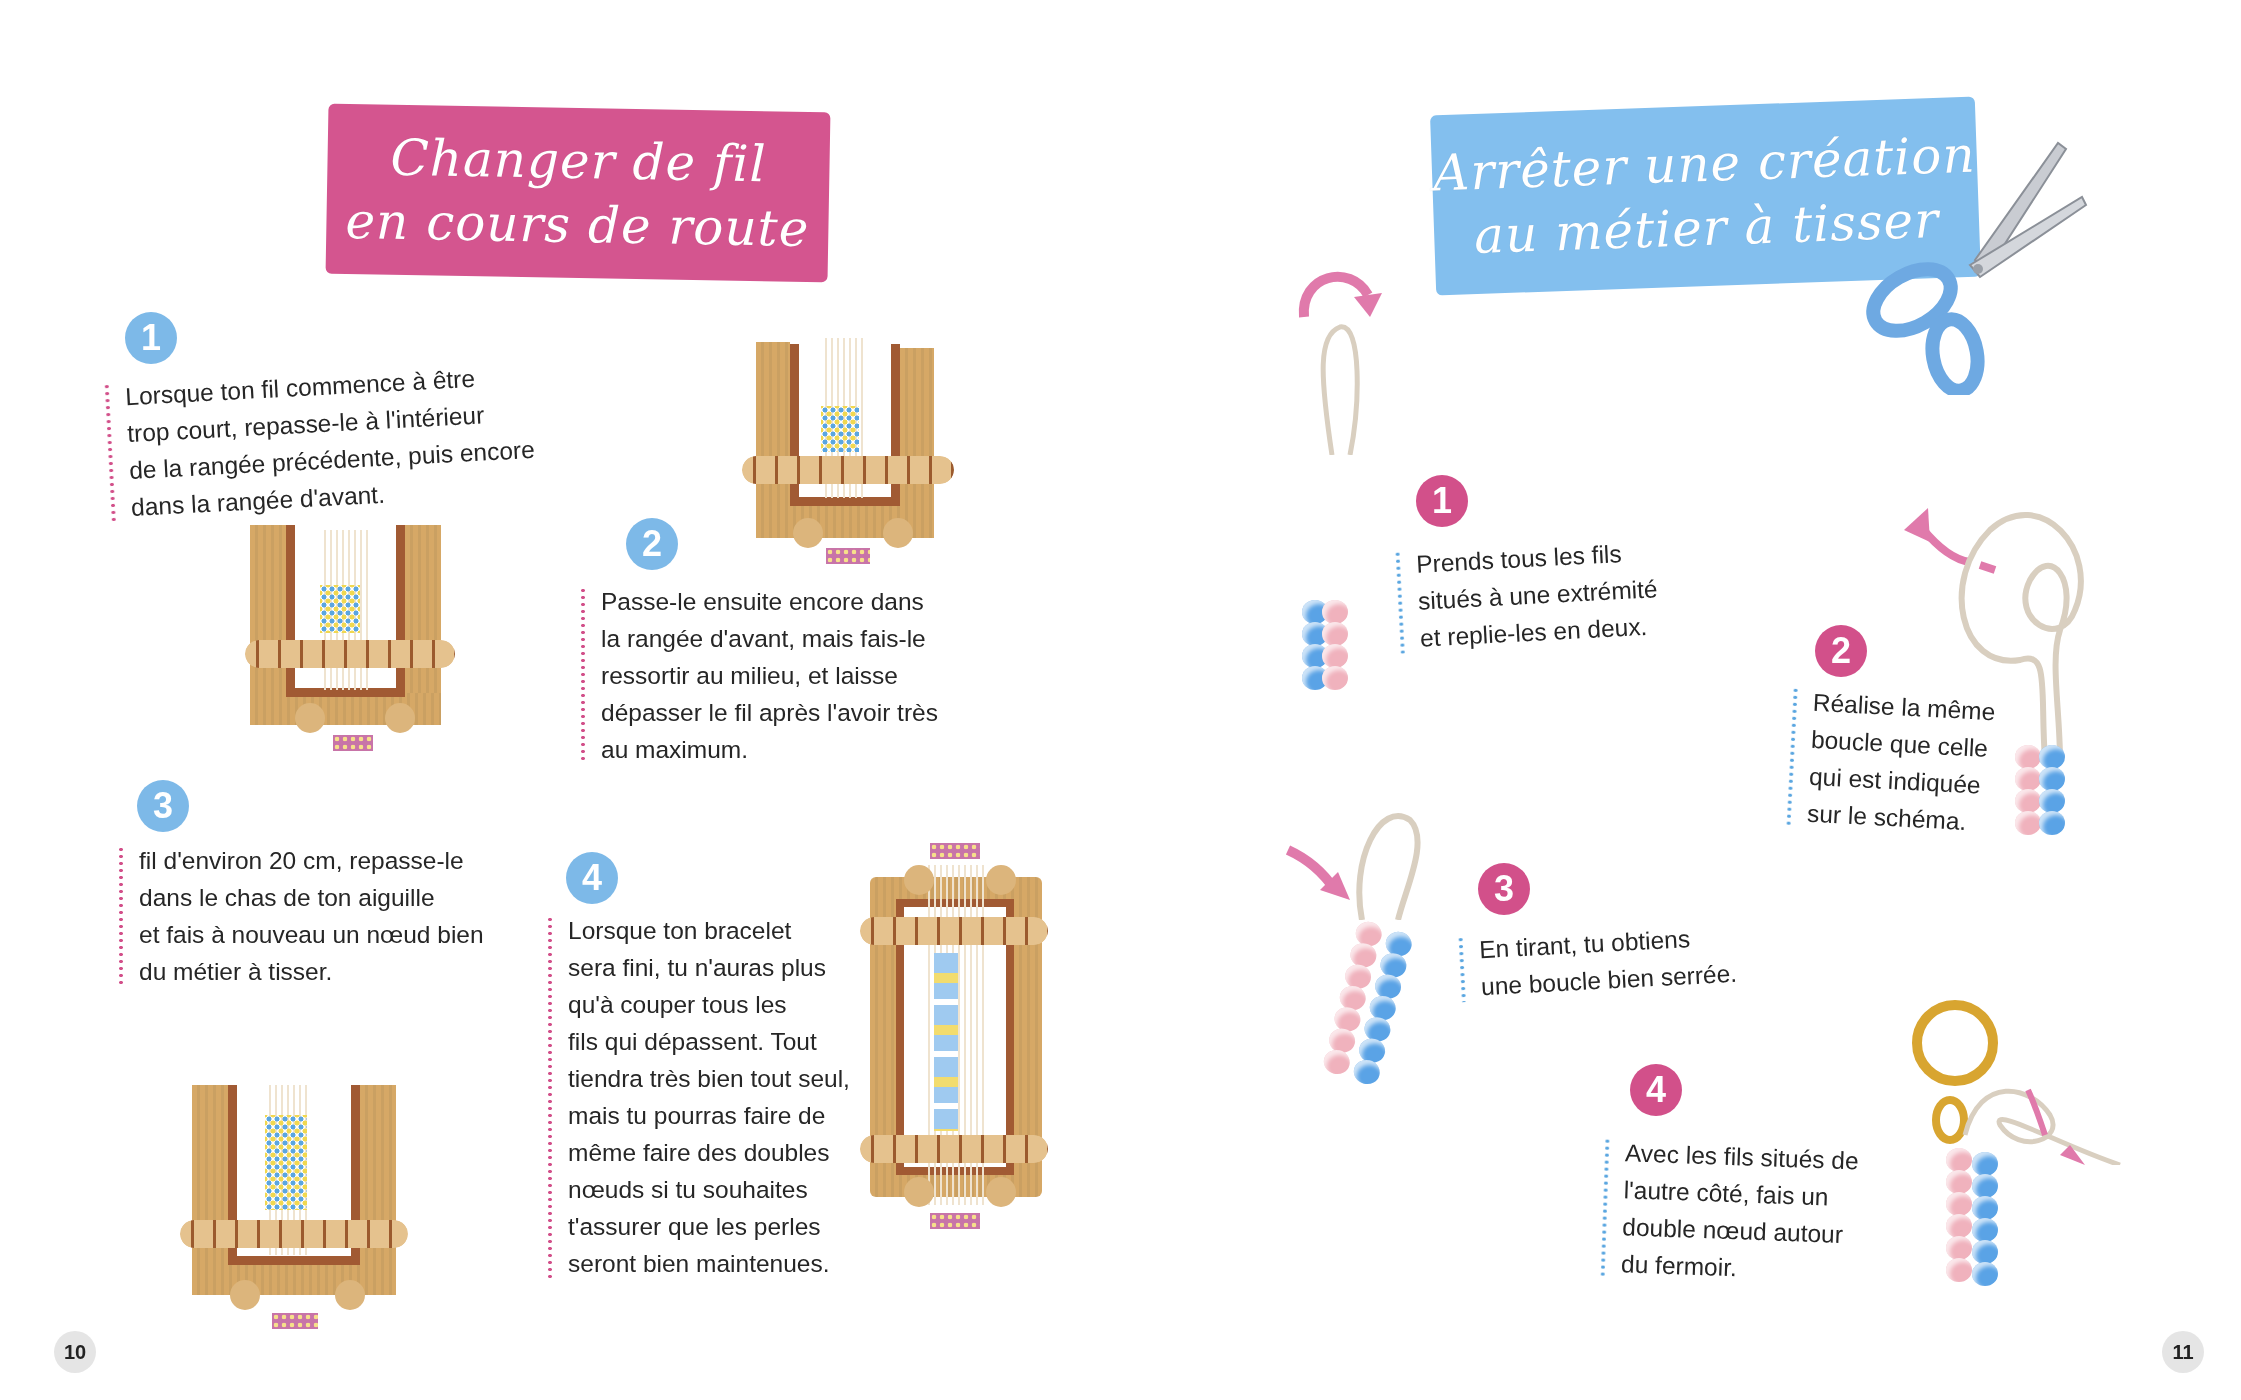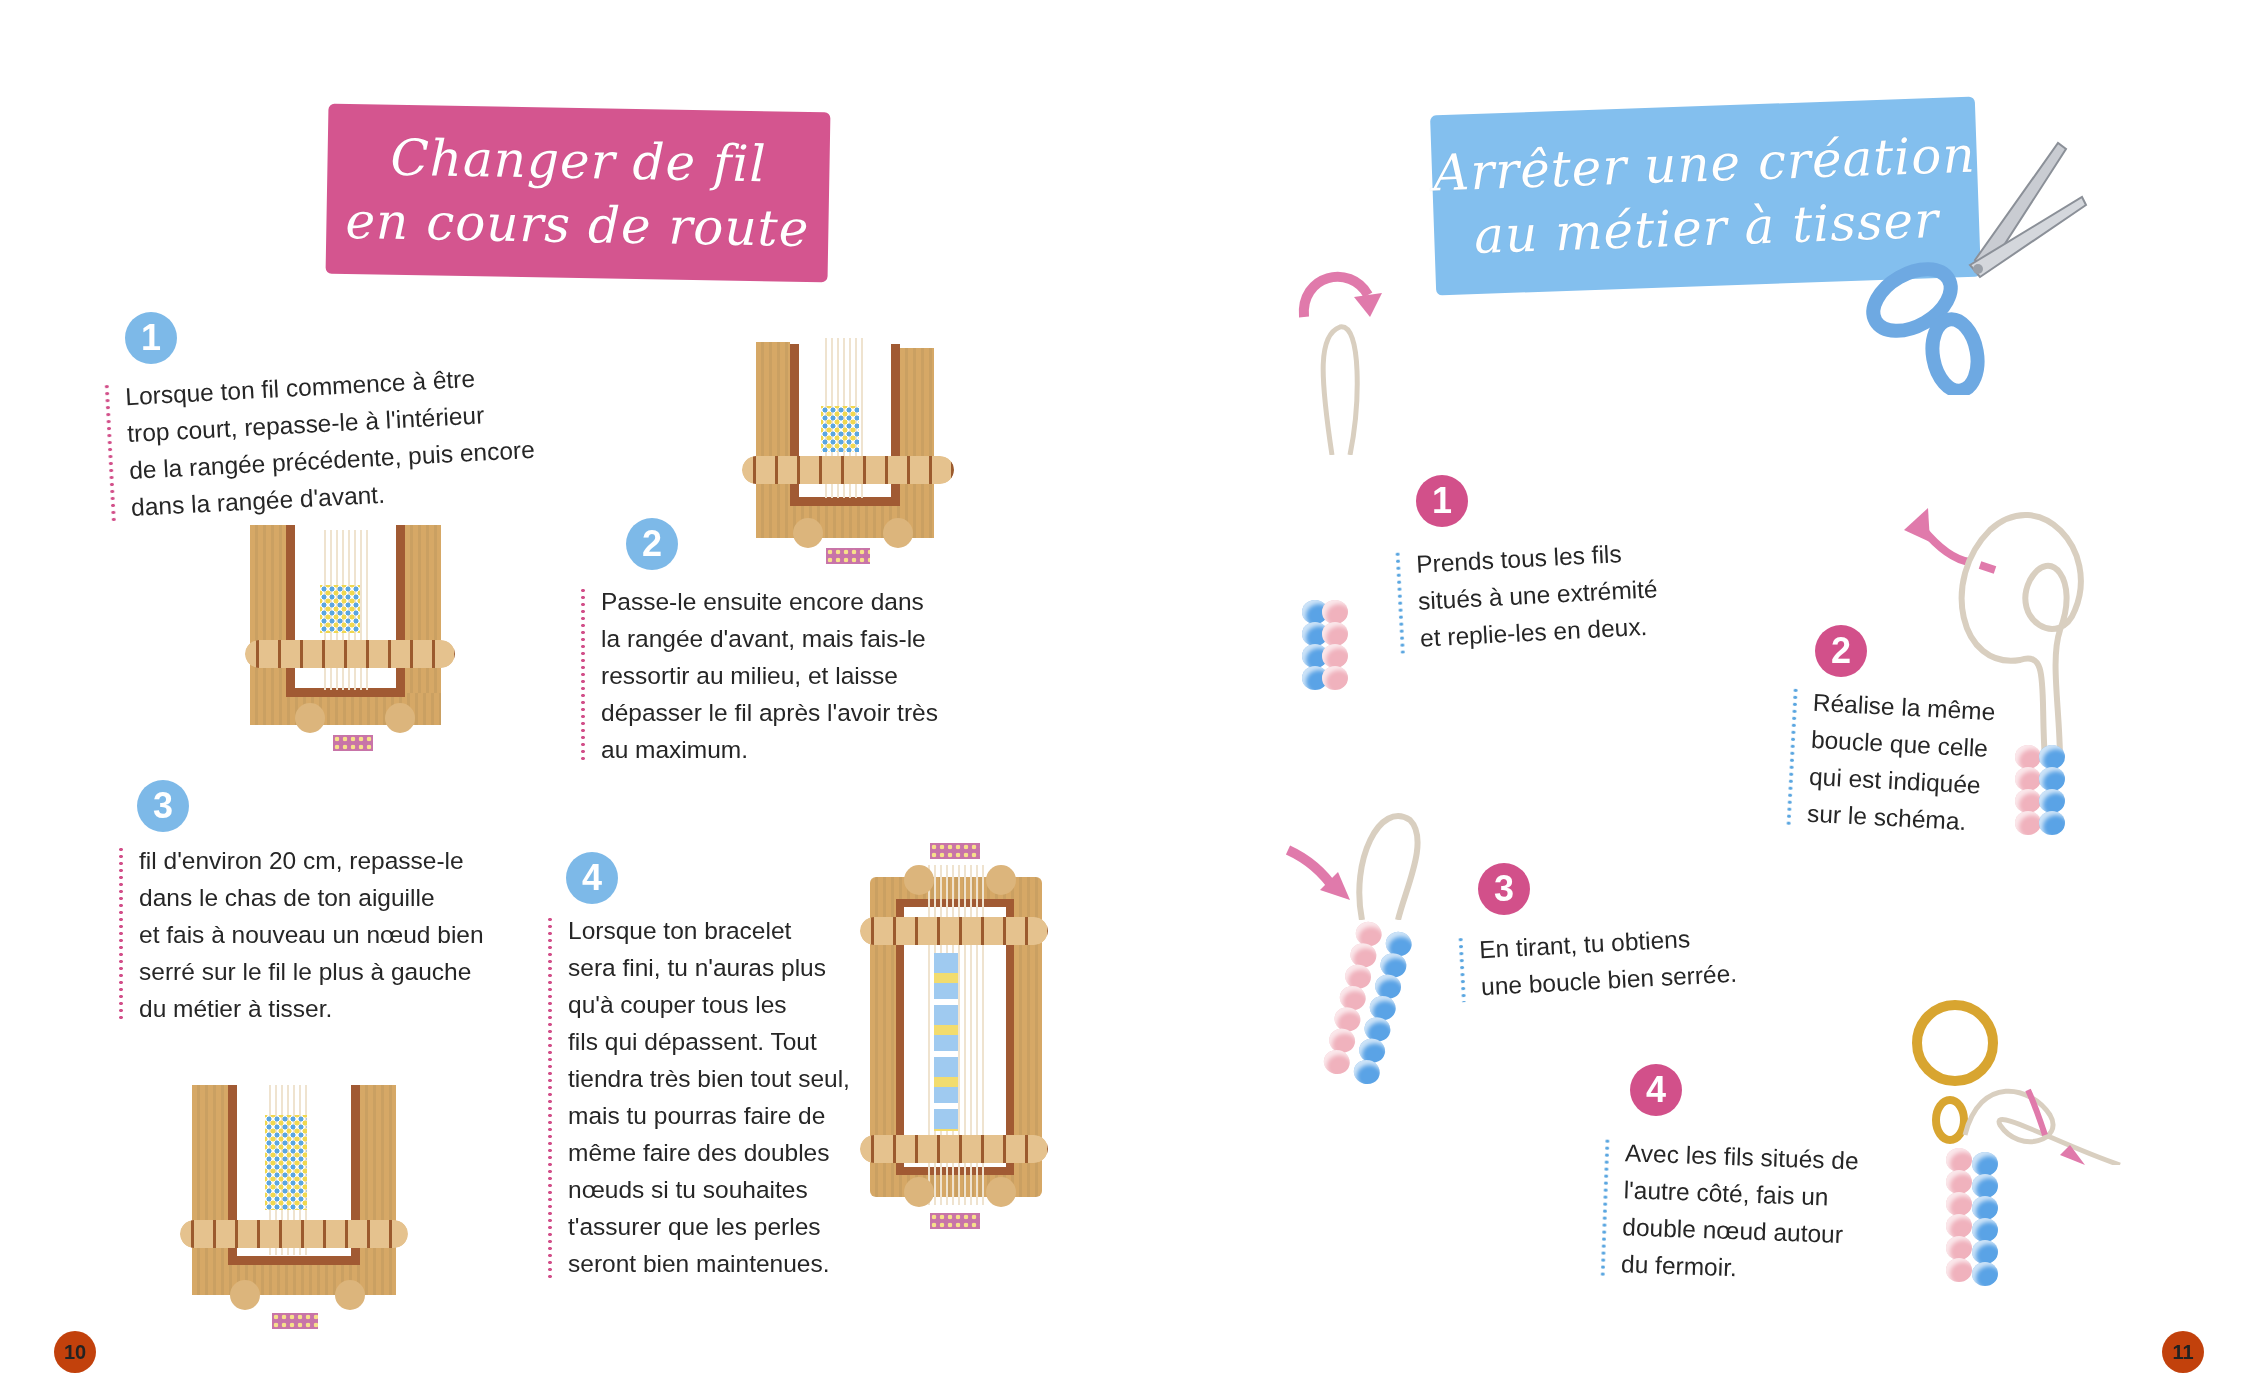--- a/index.html
+++ b/index.html
@@ -36,21 +36,21 @@
     position: absolute; left: 0; top: 4px; bottom: 4px; width: 4px;
     background-image: radial-gradient(circle, var(--dot) 1.6px, transparent 2px);
     background-size: 4px 7px; background-repeat: repeat-y;
   }
   .step-text.pinkdots { --dot: #d2508a; }
   .step-text.bluedots { --dot: #5aa6e0; }
   .step-text span.line { display: block; white-space: nowrap; }
 
   .page-num {
     position: absolute; width: 42px; height: 42px; border-radius: 50%;
-    background: #c2410c; color: #222; font-family: "Liberation Sans", sans-serif;
+    background: #e5e5e5; color: #222; font-family: "Liberation Sans", sans-serif;
     font-size: 20px; line-height: 42px; text-align: center; font-weight: bold;
   }
 
   
   .loom { position: absolute; }
   .loom .side { position: absolute; background: repeating-linear-gradient(90deg, #d6a866 0 5px, #caa062 5px 8px); }
   .loom .inner-frame { position: absolute; border: 9px solid #a15a33; border-top: none; }
   .loom .bar { position: absolute; height: 28px; border-radius: 14px; background: #e5c28e;
                background-image: repeating-linear-gradient(90deg, transparent 0 11px, #9b5a2e 11px 14px, transparent 14px 22px); background-clip: padding-box; }
   .loom .weave { position: absolute;
@@ -122,21 +122,20 @@
     <span class="line">dépasser le fil après l'avoir très</span>
     <span class="line">au maximum.</span>
   </div>
 
   <div class="badge blue" style="left:137px;top:780px;">3</div>
   <div class="step-text pinkdots" style="left:119px;top:842px;">
     <div class="rule"></div>
     <span class="line">fil d'environ 20 cm, repasse-le</span>
     <span class="line">dans le chas de ton aiguille</span>
     <span class="line">et fais à nouveau un nœud bien</span>
-    <span class="line">serré sur le fil le plus à gauche</span>
     <span class="line">du métier à tisser.</span>
   </div>
 
   <div class="loom" style="left:180px;top:1085px;width:230px;height:265px;">
     <div class="side" style="left:12px;top:0;width:36px;height:210px;"></div>
     <div class="side" style="left:180px;top:0;width:36px;height:210px;"></div>
     <div class="side" style="left:12px;top:175px;width:204px;height:35px;"></div>
     <div class="inner-frame" style="left:48px;top:0;width:132px;height:180px;"></div>
     <div class="threads" style="left:85px;top:0;width:46px;height:170px;"></div>
     <div class="weave" style="left:85px;top:30px;width:42px;height:95px;"></div>

